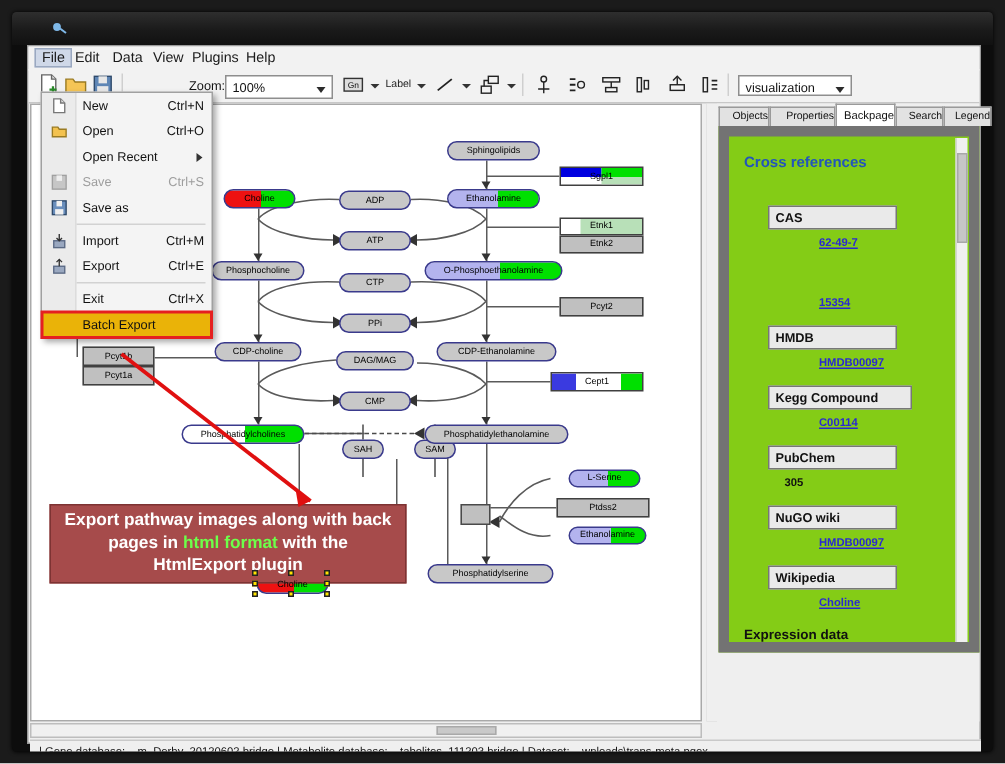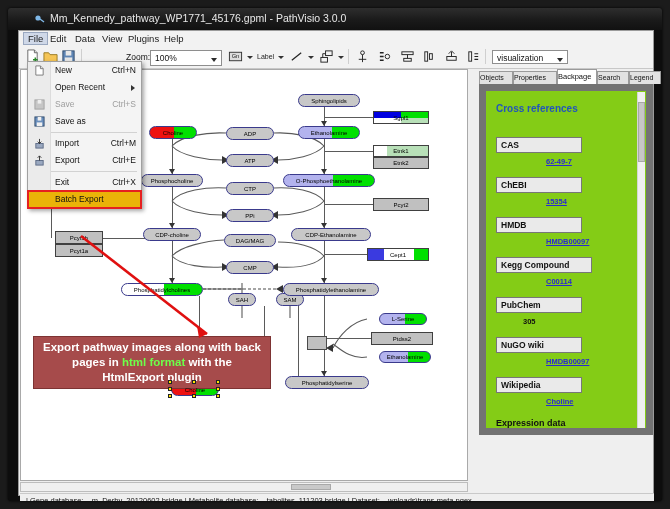--- a/index.html
+++ b/index.html
@@ -71,26 +71,26 @@
   
   .callout{position:absolute;background:#a64b4b;border:1px solid #7d3333;color:#fff;
            font-size:11.5px;font-weight:bold;text-align:center;line-height:15px;
            display:flex;align-items:center;justify-content:center;padding:3px 6px;box-sizing:border-box;}
   .callout .hl{color:#6dff4a;}
 
   
   .sidepanel{position:absolute;left:452px;top:38px;width:182px;height:412px;background:#efefef;}
   .tabstrip{position:absolute;left:8px;top:0;width:174px;height:15px;}
   .tab{position:absolute;top:2px;height:13px;border:1px solid #9a9a9a;background:#e2e2e2;
-       font-size:7px;color:#111;line-height:12px;text-align:left;box-sizing:border-box;border-bottom:none;}
+       font-size:7px;color:#111;line-height:12px;text-align:right;box-sizing:border-box;border-bottom:none;}
   .tab.sel{top:0;height:15px;background:#fff;font-size:7.5px;line-height:14px;z-index:4;}
   .panelbody{position:absolute;left:8px;top:15px;width:174px;height:351px;background:#84cc16;
              border:7px solid #737373;box-sizing:border-box;overflow:hidden;}
   .xref-title{position:absolute;left:10px;top:12px;font-size:10px;font-weight:bold;color:#2255bb;}
-  .xbox{position:absolute;left:10px;width:86px;height:16px;background:#eaeaea;border:1px solid #777;
+  .xbox{position:absolute;left:26px;width:86px;height:16px;background:#eaeaea;border:1px solid #777;
         box-sizing:border-box;font-size:8.5px;font-weight:bold;color:#111;line-height:14px;padding-left:4px;}
   .xlink{position:absolute;left:14px;font-size:7.5px;color:#2a2ad0;text-decoration:underline;font-weight:bold;padding-left:46px;}
   .xplain{position:absolute;left:14px;font-size:7.5px;color:#111;font-weight:bold;margin-left:23px;}
   .exprdata{position:absolute;left:10px;font-size:9px;font-weight:bold;color:#111;}
   .vscroll{position:absolute;right:1px;top:1px;width:7px;height:395px;background:#f0f0f0;border-left:1px solid #d5d5d5;}
   .vthumb{position:absolute;left:0;top:10px;width:7px;height:60px;background:#c6c6c6;border:1px solid #a8a8a8;box-sizing:border-box;}
   .sidescroll{position:absolute;left:452px;top:38px;width:7px;height:412px;background:#f2f2f2;border:1px solid #c0c0c0;box-sizing:border-box;}
 
   
   .hscroll{position:absolute;left:1px;top:451px;width:448px;height:10px;background:#f0f0f0;
@@ -123,21 +123,20 @@
 <body>
 
 <div class="screen">
  <div class="winframe">
 
   <div class="titlebar">
     <svg class="title-icon" viewBox="0 0 12 12">
       <circle cx="4" cy="5" r="2.6" fill="#7fb8e8"></circle>
           <path d="M6 6 L10 9" stroke="#7fb8e8" stroke-width="1.4" fill="none"></path>
     </svg>
-    <div class="title-text">Mm_Kennedy_pathway_WP1771_45176.gpml - PathVisio 3.0.0</div>
   </div>
 
   <div class="appbody">
 
     <div class="menubar">
       <div class="menu-item active" style="left:4px;">File</div>
       <div class="menu-item" style="left:27px;">Edit</div>
       <div class="menu-item" style="left:52px;">Data</div>
       <div class="menu-item" style="left:79px;">View</div>
       <div class="menu-item" style="left:105px;">Plugins</div>
@@ -435,21 +434,20 @@
         <div class="tab" style="left:118px;width:32px;">Search</div>
         <div class="tab" style="left:150px;width:32px;">Legend</div>
       </div>
 
       <div class="panelbody">
         <div class="xref-title">Cross references</div>
 
         <div class="xbox" style="top:46px;">CAS</div>
         <div class="xlink" style="top:66px;">62-49-7</div>
 
-        <div class="xbox" style="top:86px;">ChEBI</div>
         <div class="xlink" style="top:106px;">15354</div>
 
         <div class="xbox" style="top:126px;">HMDB</div>
         <div class="xlink" style="top:146px;">HMDB00097</div>
 
         <div class="xbox" style="top:166px;width:96px;">Kegg Compound</div>
         <div class="xlink" style="top:186px;">C00114</div>
 
         <div class="xbox" style="top:206px;">PubChem</div>
         <div class="xplain" style="top:226px;">305</div>
@@ -477,20 +475,27 @@
 
       <div class="mi">
         <svg class="micon" viewBox="0 0 12 12">
           <path d="M2 1h5l3 3v7H2z" fill="#fff" stroke="#777"></path>
               <path d="M7 1v3h3" fill="#e0e0e0" stroke="#777"></path>
             </svg>
         <span class="mlabel">New</span>
         <span class="mkey">Ctrl+N</span>
       </div>
 
+      <div class="mi">
+        <svg class="micon" viewBox="0 0 12 12">
+          <path d="M1 3h4l1 1.5h5V10H1z" fill="#f3c24f" stroke="#9a7b22"></path>
+            </svg>
+        <span class="mlabel">Open</span>
+        <span class="mkey">Ctrl+O</span>
+      </div>
 
       <div class="mi">
         <span class="mlabel">Open Recent</span>
         <span class="subarrow"></span>
       </div>
 
       <div class="mi disabled">
         <svg class="micon" viewBox="0 0 12 12">
           <rect x="1" y="1" width="10" height="10" fill="#c6c6c6" stroke="#a0a0a0"></rect>
           <rect x="4" y="1" width="4" height="4" fill="#eee"></rect>

